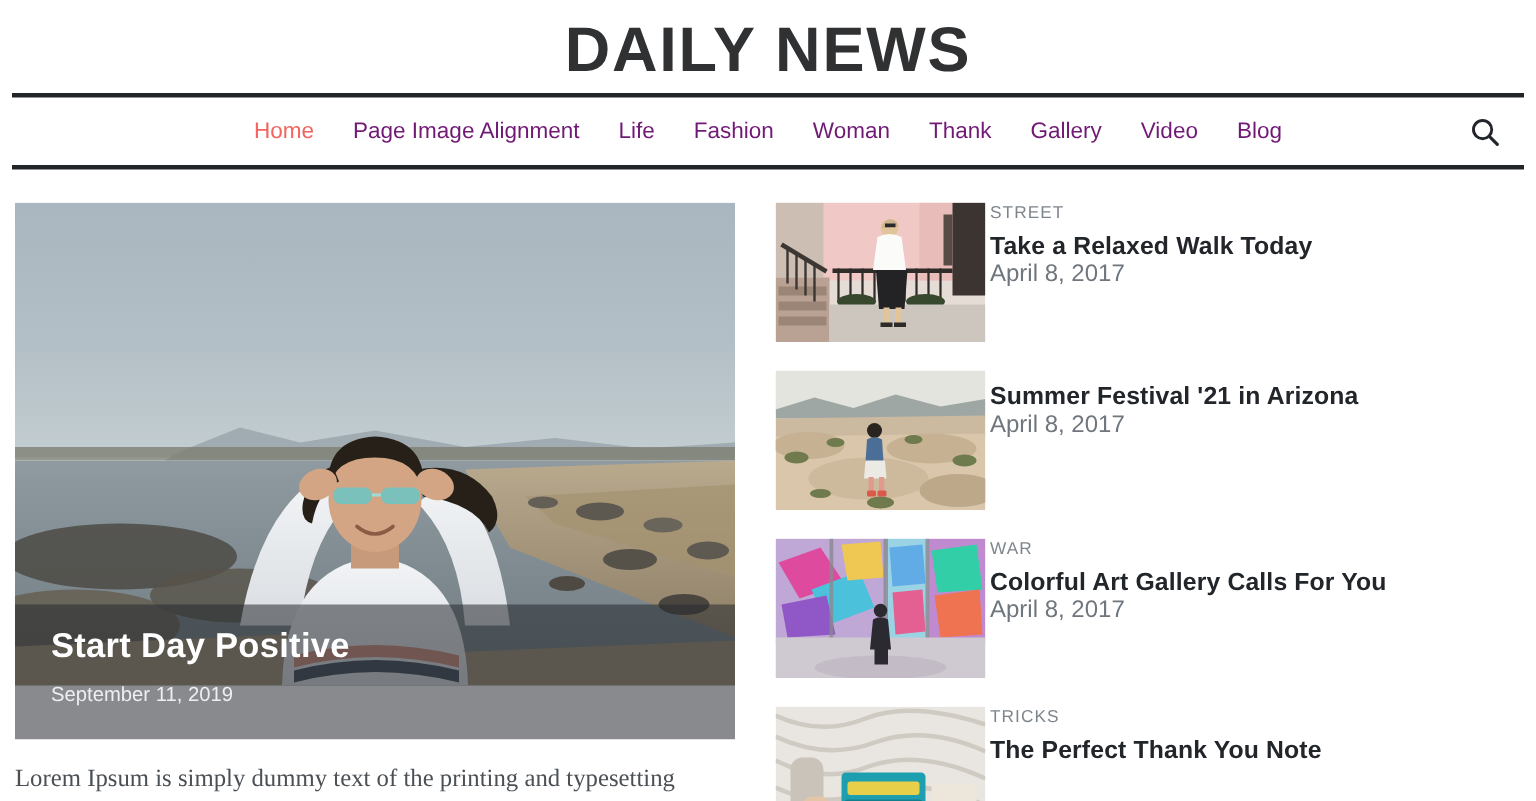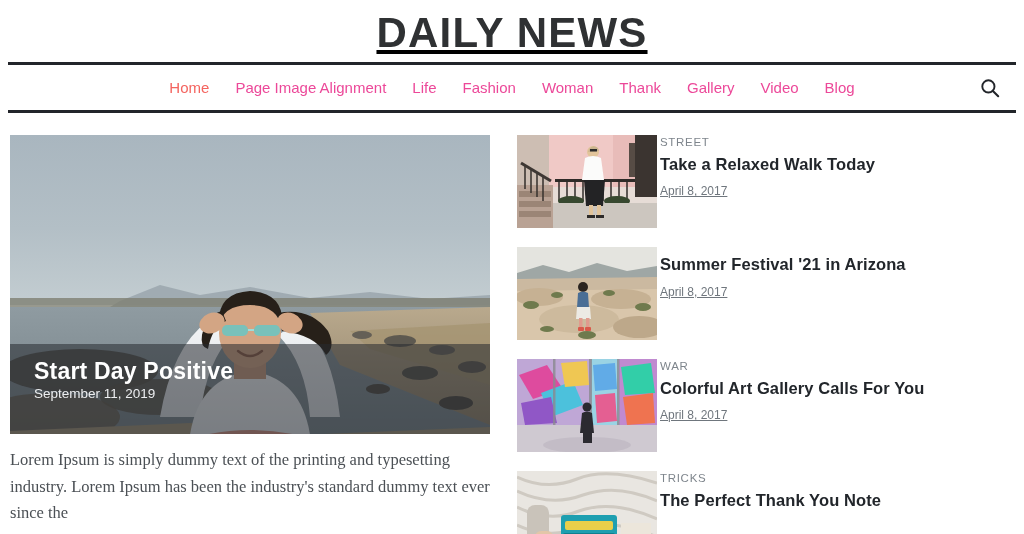--- a/index.html
+++ b/index.html
@@ -11,21 +11,20 @@
     background: #ffffff;
     font-family: "Liberation Sans", sans-serif;
   }
 
   
   .masthead {
     height: 62px;
     display: flex;
     align-items: center;
     justify-content: center;
-    text-decoration: underline;
   }
   .site-title {
     font-family: "Liberation Sans", sans-serif;
     font-size: 42px;
     font-weight: 700;
     letter-spacing: 1.2px;
     color: #2f3133;
     line-height: 1;
     padding-top: 4px;
   }
@@ -42,21 +41,21 @@
     justify-content: center;
   }
   .nav-list {
     display: flex;
     align-items: center;
     gap: 0px;
     list-style: none;
   }
   .nav-item {
     font-size: 15px;
-    color: #ec4899;
+    color: #701a75;
     padding: 0 13px;
     line-height: 1;
     cursor: pointer;
     white-space: nowrap;
   }
   .nav-item.active { color: #f4645f; }
 
   .search-btn {
     position: absolute;
     right: 12px;
@@ -81,21 +80,21 @@
 
   .col-main {
     width: 500px;
     padding-left: 10px;
     padding-right: 10px;
   }
 
   .hero {
     position: relative;
     width: 480px;
-    height: 299px;
+    height: 358px;
     overflow: hidden;
     cursor: pointer;
   }
   .hero svg { display: block; width: 480px; height: 322px; }
 
   .hero-overlay {
     position: absolute;
     left: 0; right: 0; bottom: 0;
     height: 90px;
     background: rgba(38,42,48,0.55);
@@ -104,20 +103,21 @@
   .hero-title {
     color: #ffffff;
     font-size: 23px;
     font-weight: 700;
     line-height: 1.2;
     letter-spacing: 0.2px;
   }
   .hero-date {
     color: #eceef0;
     font-size: 13.5px;
+    margin-top: 10px;
     font-weight: 400;
   }
 
   .excerpt {
     margin-top: 13px;
     font-family: "Liberation Serif", serif;
     font-size: 16.5px;
     line-height: 1.62;
     color: #4b5055;
   }
@@ -152,24 +152,22 @@
   }
   .side-title {
     font-size: 16.5px;
     font-weight: 700;
     color: #22262b;
     margin-top: 5px;
     line-height: 1.25;
     letter-spacing: 0.1px;
   }
   .side-date {
-    font-size: 12px;
+    font-size: 16px;
     color: #6f767d;
-    margin-top: 10px;
-    text-decoration: underline;
   }
 </style>
 </head>
 <body>
 
 <header class="masthead">
   <h1 class="site-title">DAILY NEWS</h1>
 </header>
 
 <nav class="navwrap">

